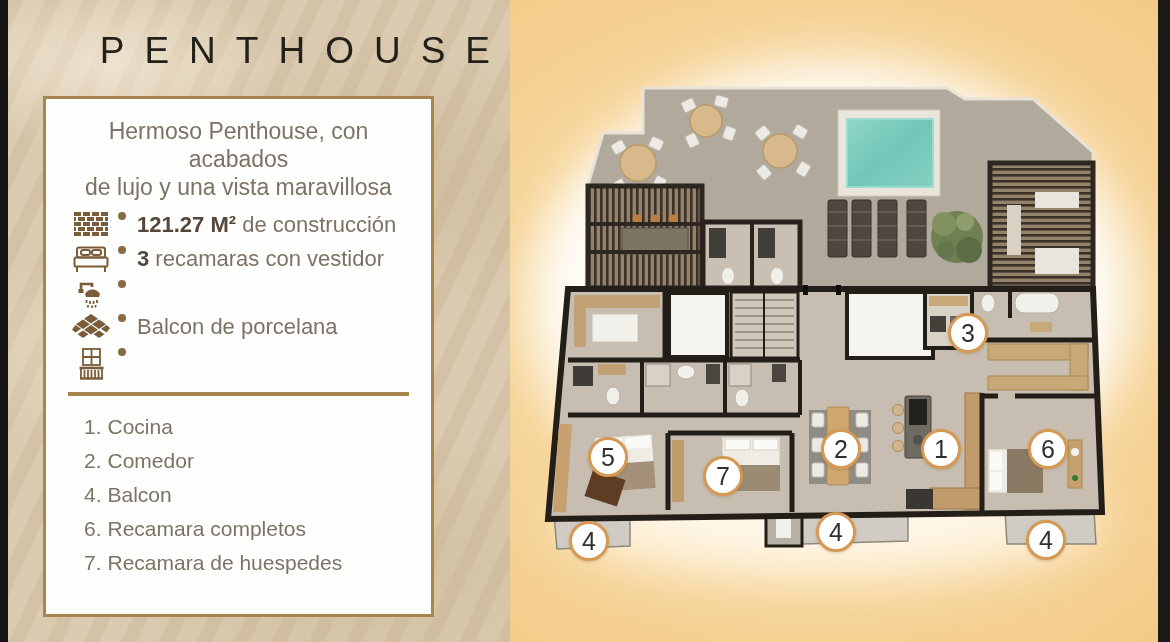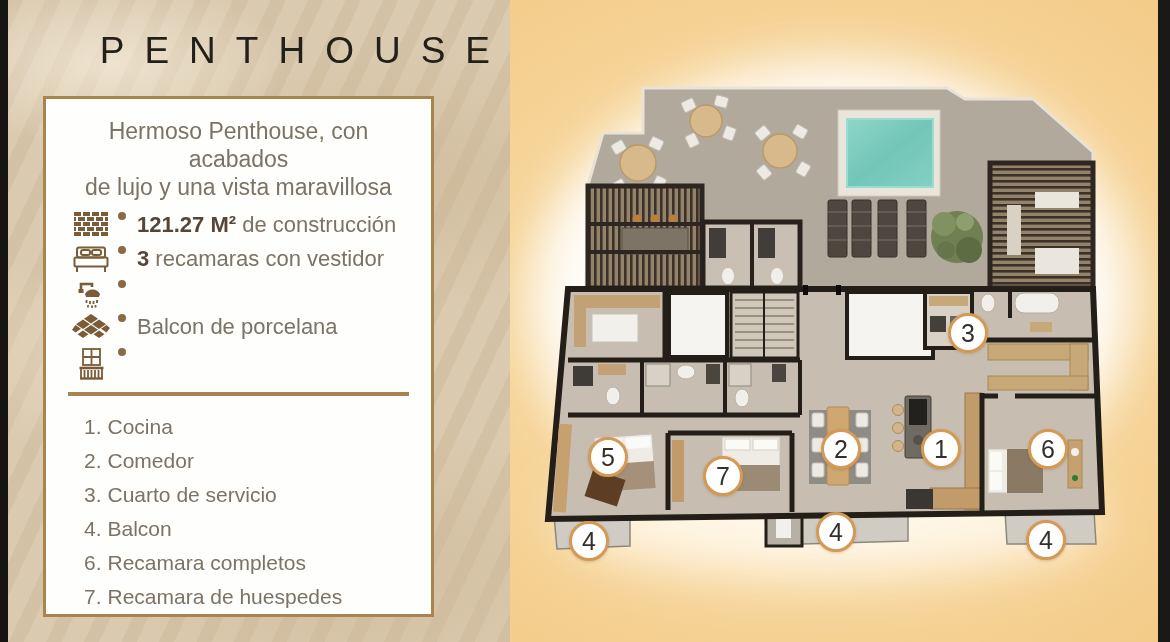--- a/index.html
+++ b/index.html
@@ -169,21 +169,20 @@
           </span>
           <span class="fdot"></span>
         </div>
       </div>
 
       <div class="divider"></div>
 
       <ul class="legend">
           <li><span class="lnum">1.</span><span>Cocina</span></li>
           <li><span class="lnum">2.</span><span>Comedor</span></li>
-          <li><span class="lnum">3.</span><span>Cuarto de servicio</span></li>
           <li><span class="lnum">4.</span><span>Balcon</span></li>
           <li><span class="lnum">6.</span><span>Recamara completos</span></li>
           <li><span class="lnum">7.</span><span>Recamara de huespedes</span></li>
         </ul>
     </div>
   </div>
 
   <div class="right-panel">
 
     <svg class="plan-svg" width="648" height="642" viewBox="0 0 648 642">

